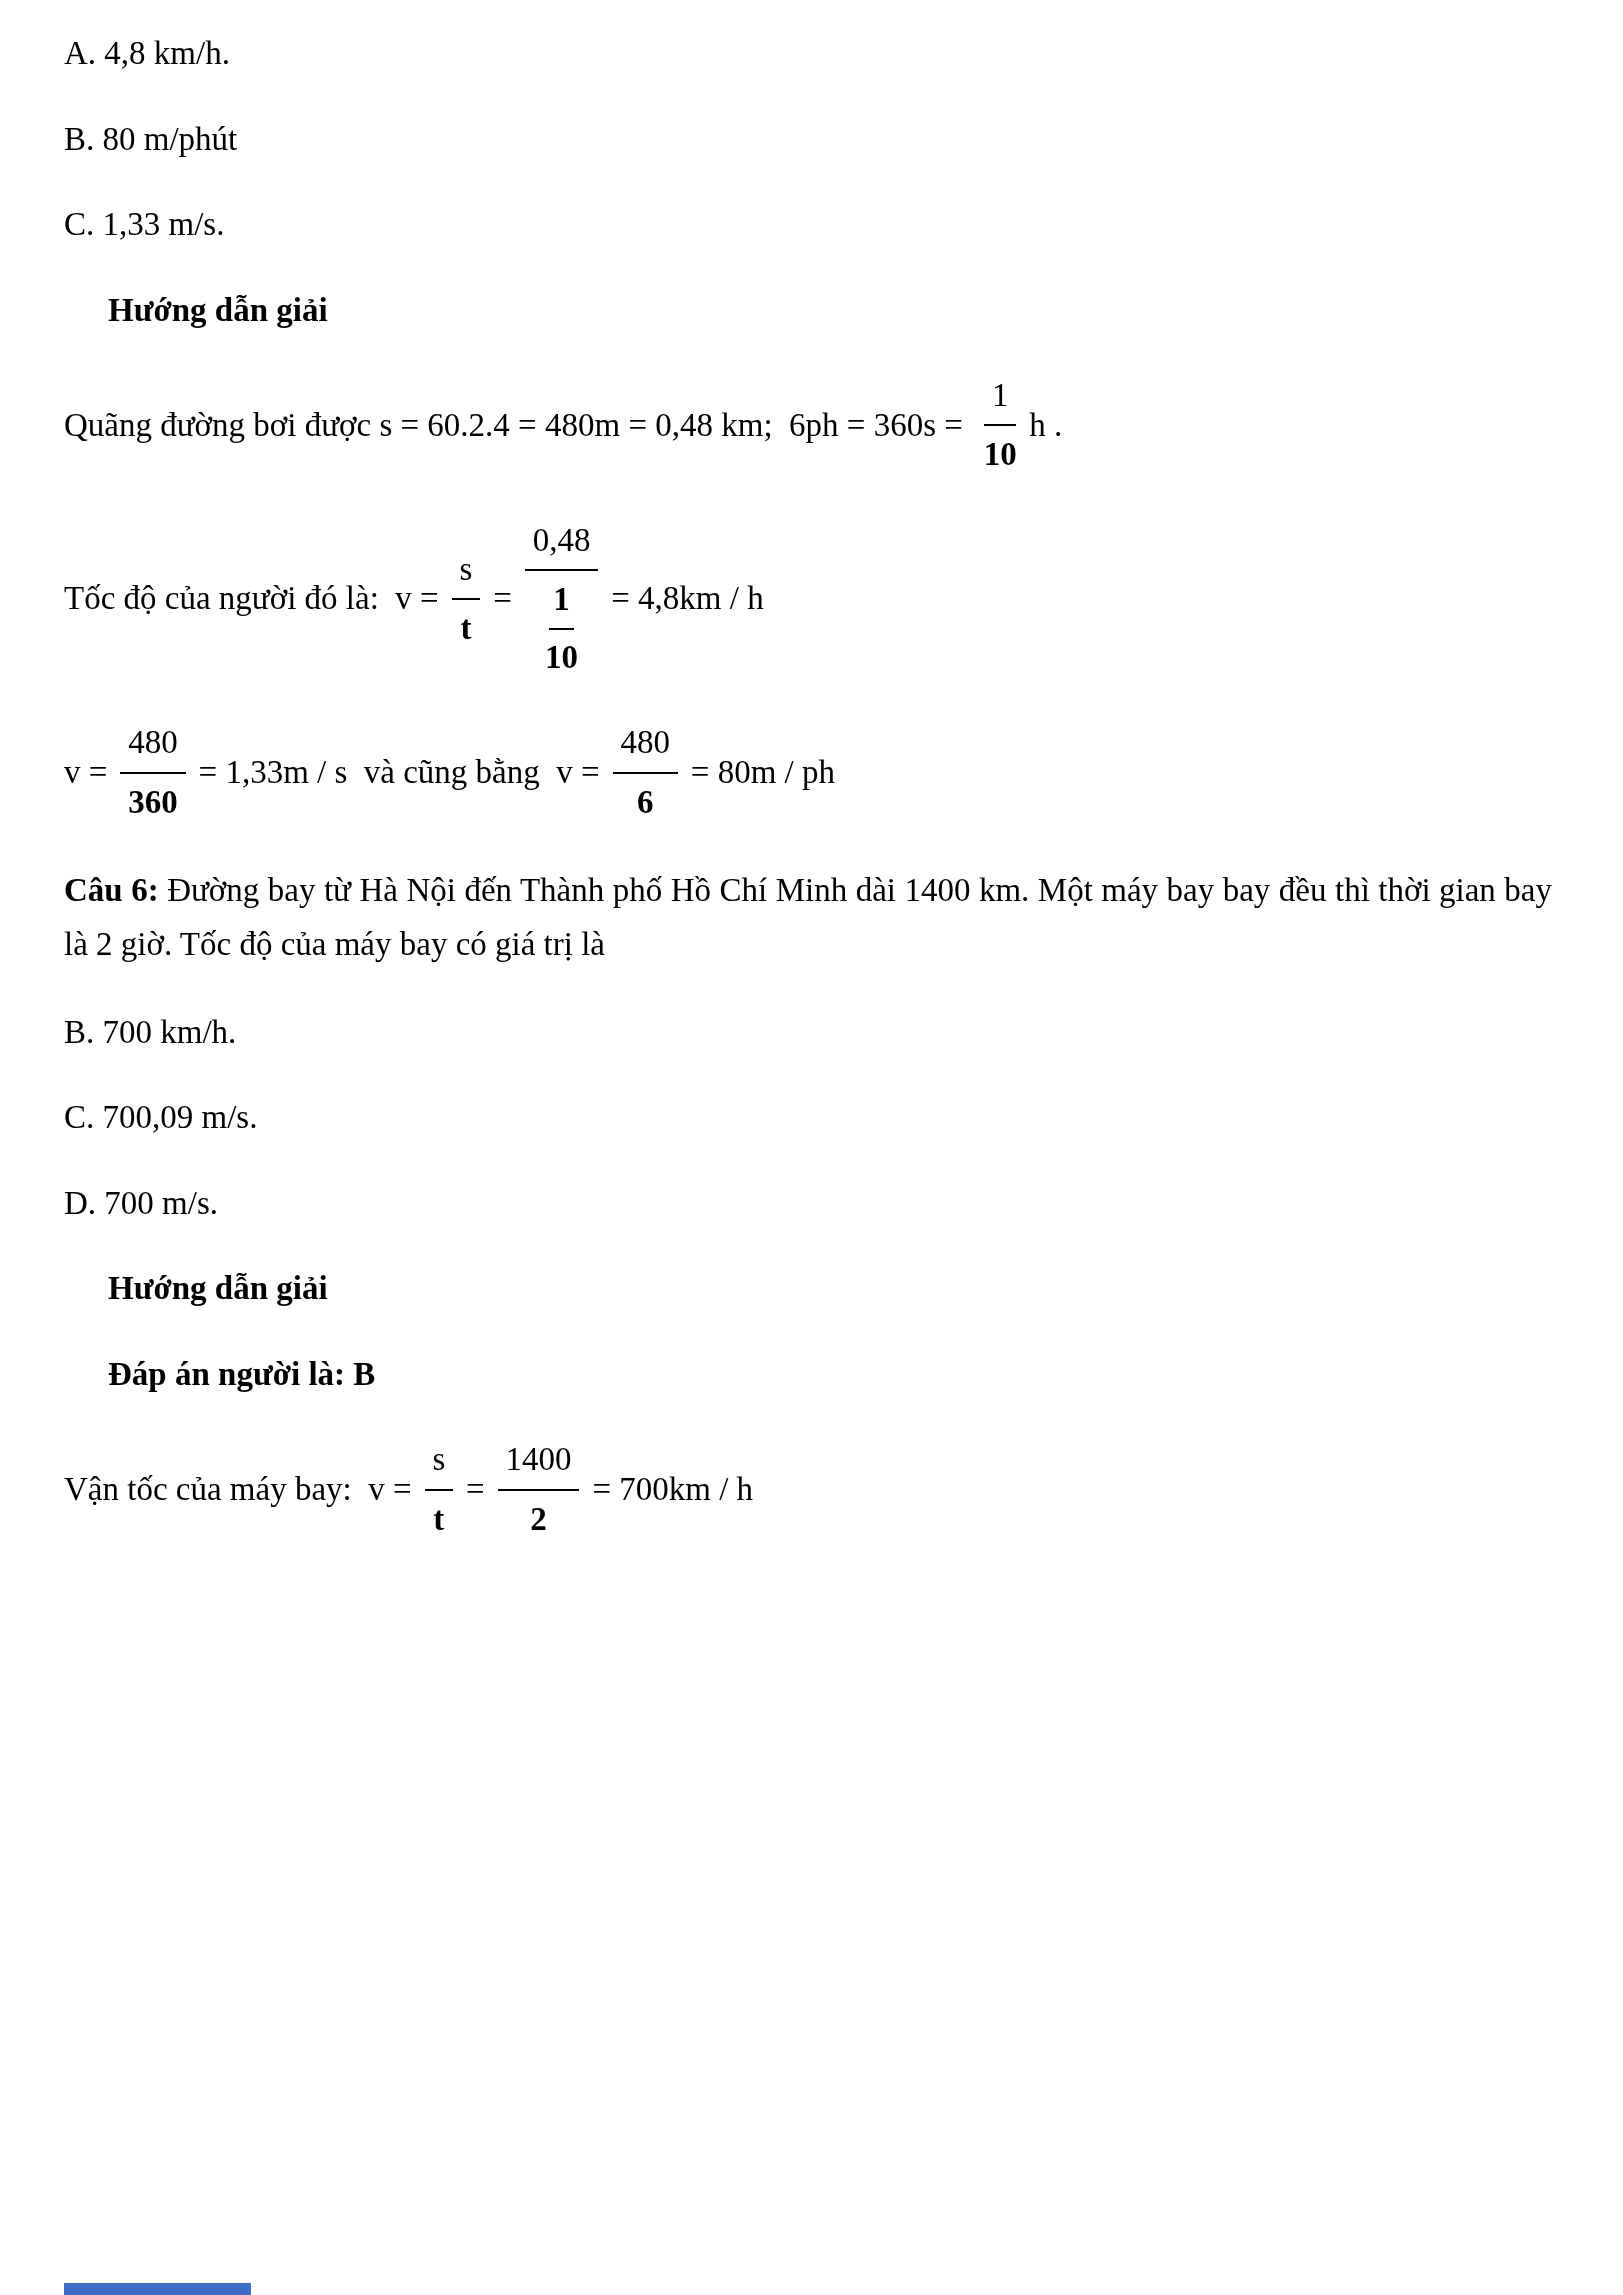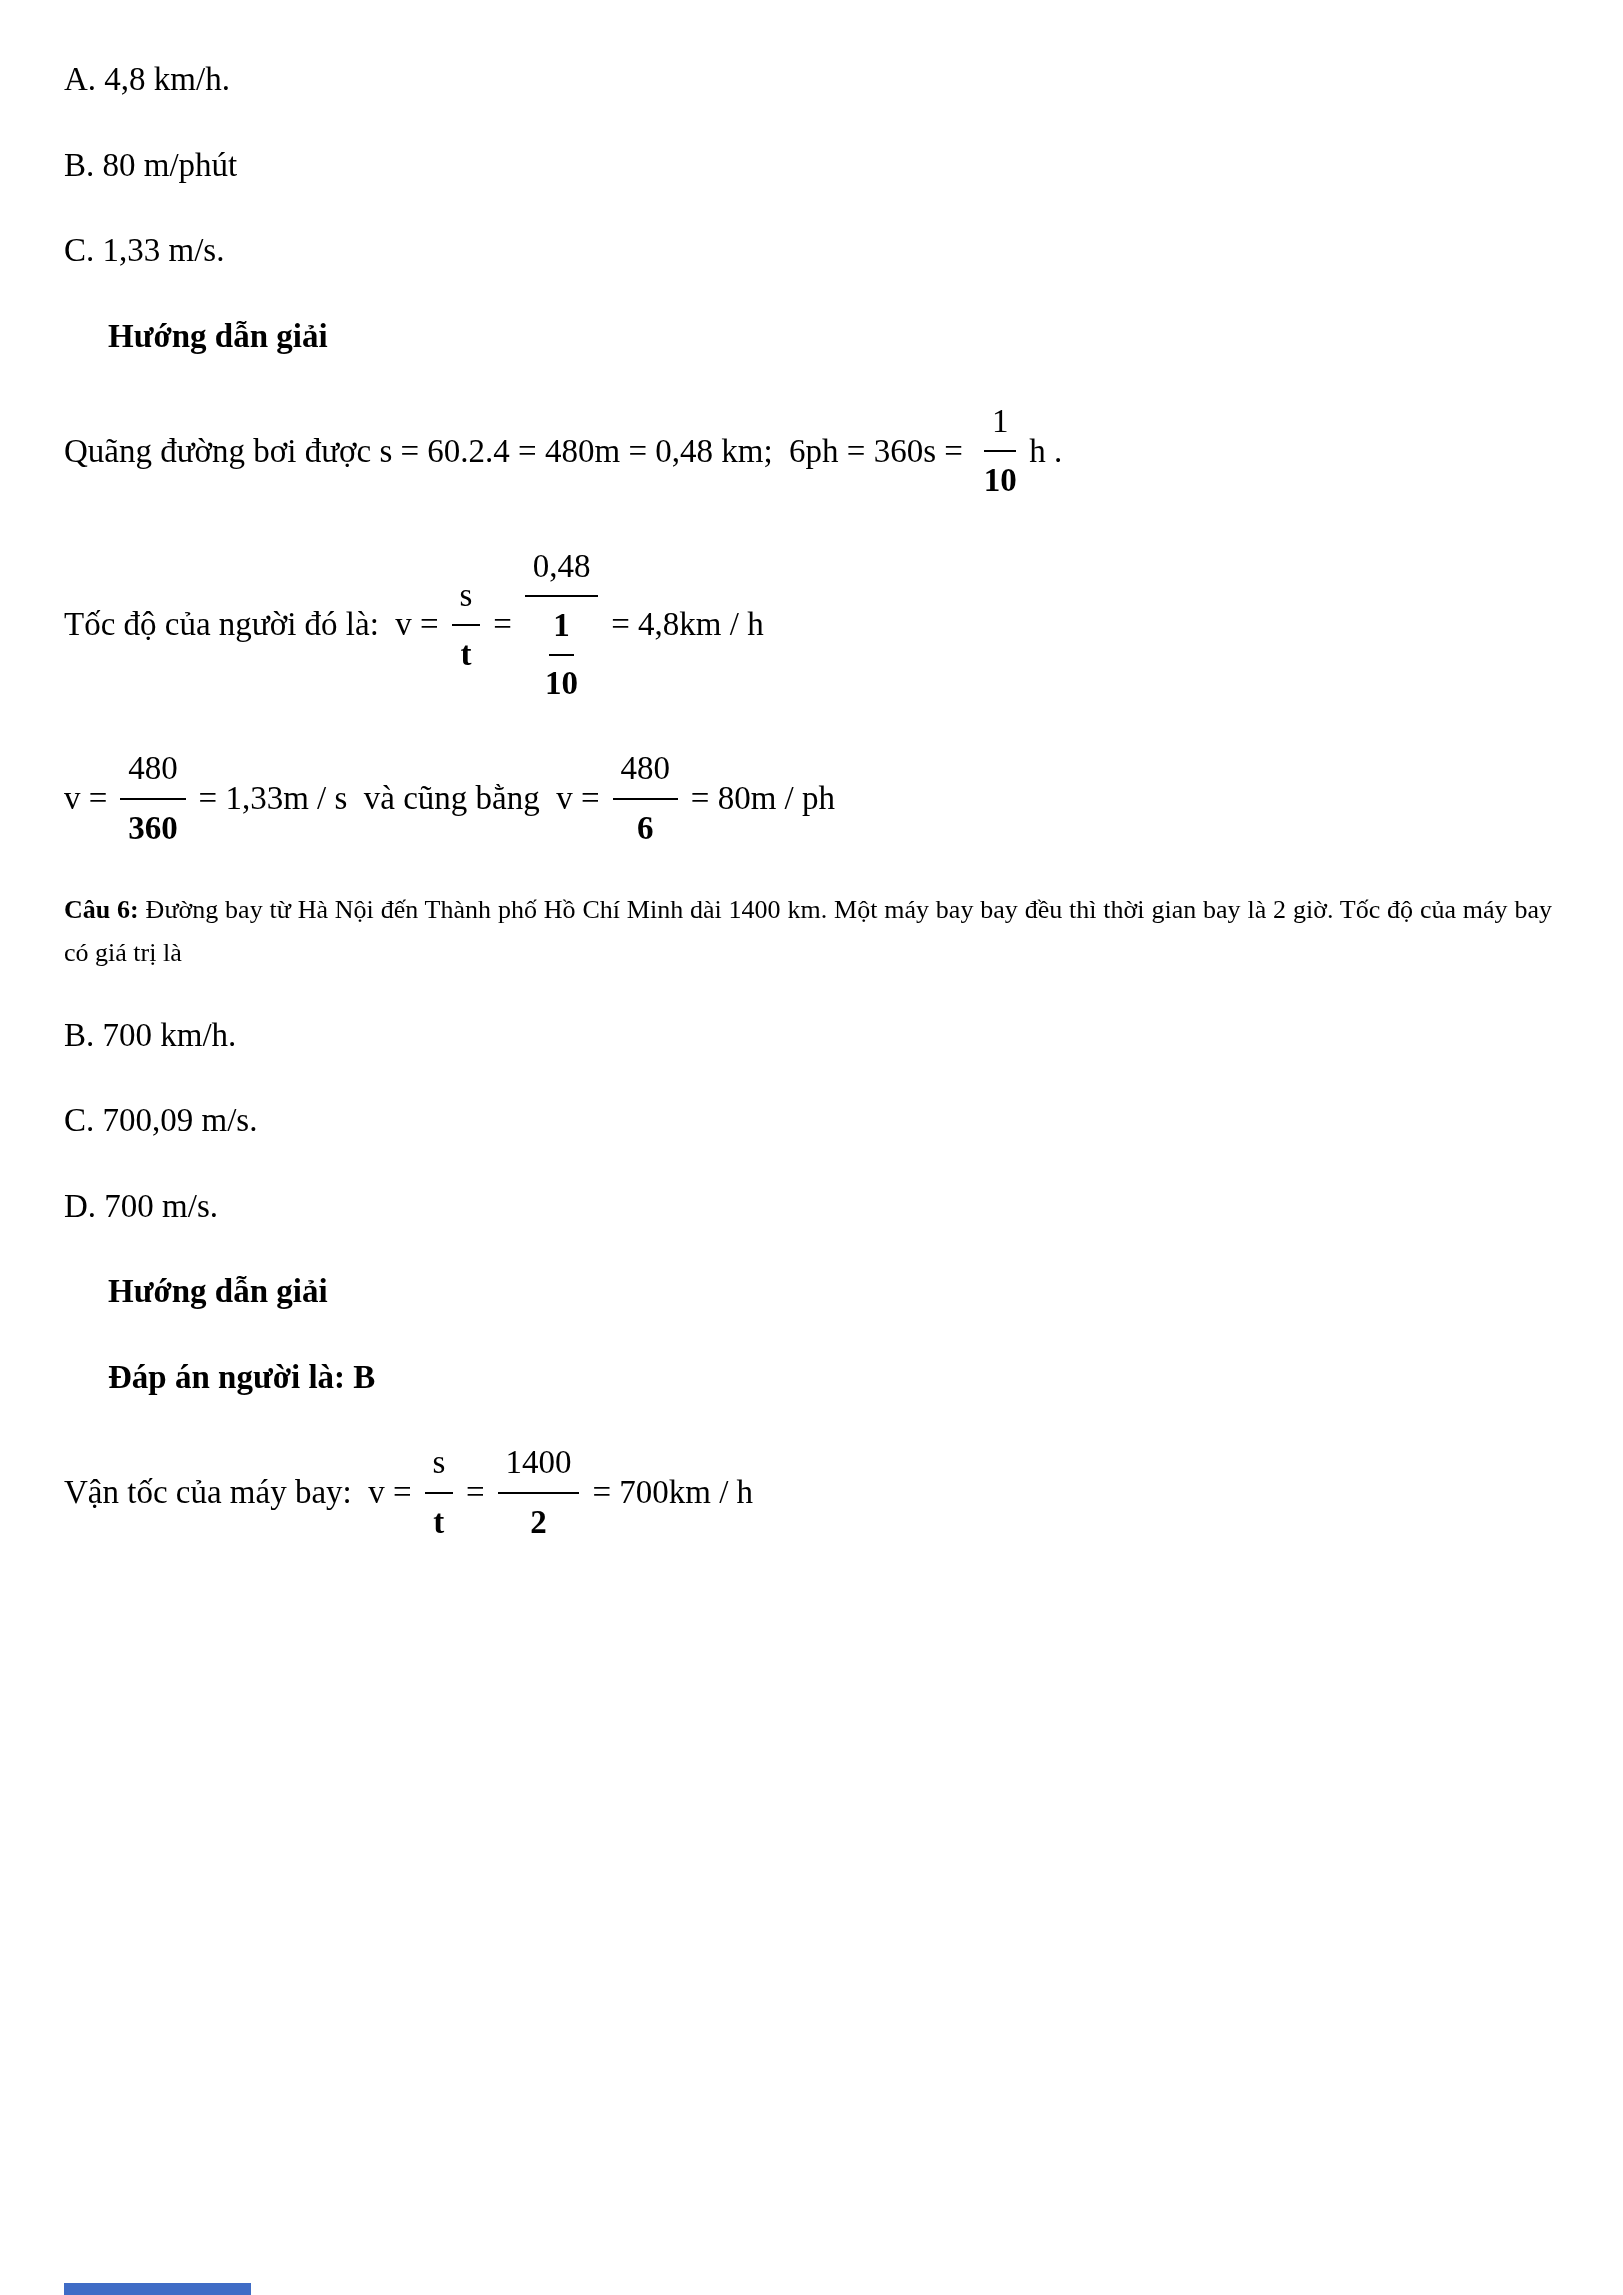--- a/index.html
+++ b/index.html
@@ -9,31 +9,31 @@
   }
   body {
     width: 1623px;
     height: 2295px;
     position: relative;
     font-family: "Liberation Serif", "DejaVu Serif", serif;
     color: #000000;
     overflow: hidden;
   }
   .page {
-    padding: 55px 64px 0 64px;
+    padding: 29px 64px 0 64px;
     box-sizing: border-box;
   }
   .line {
     font-size: 33px;
     line-height: 1.5;
     margin: 0 0 36px 0;
   }
   .bold { font-weight: bold; margin-left: 44px; }
   .para {
-    font-size: 26px;
+    font-size: 33px;
     line-height: 1.65;
     margin: 0 7px 36px 0;
     text-align: justify;
   }
   .para b { font-weight: bold; }
   
   .mline {
     display: flex;
     align-items: center;
     flex-wrap: nowrap;

